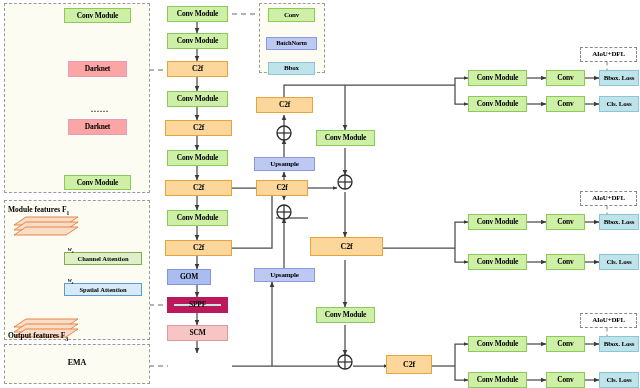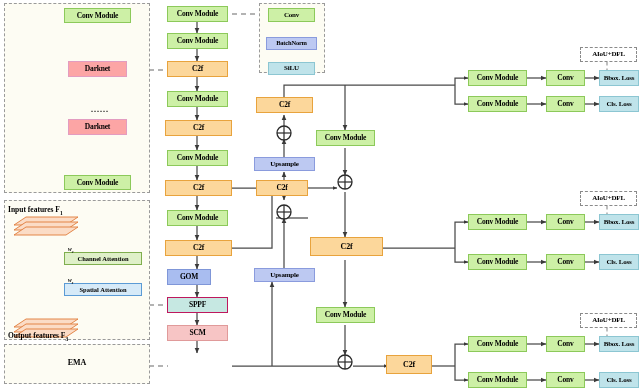--- a/index.html
+++ b/index.html
@@ -6,21 +6,21 @@
   body{width:640px;height:388px;position:relative;overflow:hidden;
        font-family:"Liberation Serif", serif;}
   #stage{position:absolute;left:0;top:0;width:640px;height:388px;}
   svg.wires{position:absolute;left:0;top:0;width:640px;height:388px;overflow:visible;}
   .node{position:absolute;box-sizing:border-box;display:flex;align-items:center;
         justify-content:center;text-align:center;font-weight:bold;
         letter-spacing:-0.2px;line-height:1;}
   .n-orange{background:#fcd79b;border:1px solid #e8a33d;color:#000;}
   .n-blue{background:#bdc9f2;border:1px solid #8a9bdd;color:#000;}
   .n-blue2{background:#a9bdf0;border:1px solid #7f96d8;color:#000;}
-  .n-mint{background:#c6e8e2;border:1px solid #be185d;color:#000;}
+  .n-mint{background:#c6e8e2;border:7px solid #be185d;color:#000;}
   .n-pink{background:#f7c5c5;border:1px solid #e09a9a;color:#000;}
   .n-pink2{background:#fca5a5;border:1px solid #e39cc0;color:#000;}
   .n-cyan{background:#bfe3ea;border:1px solid #8cc6d2;color:#000;}
   .n-lgreen{background:#cdf0a6;border:1px solid #8cc95a;color:#000;}
   .n-dash{background:transparent;border:1px dashed #8a8a8a;color:#000;}
   .panel{position:absolute;box-sizing:border-box;border:1.6px dashed #9a9a9a;
          background:#fdfcf3;}
   .panel-white{position:absolute;box-sizing:border-box;border:1.4px dashed #9a9a9a;
          background:#ffffff;}
   .plainlabel{position:absolute;font-weight:bold;color:#000;text-align:center;}
@@ -189,21 +189,21 @@
   <div class="panel" style="left:4px;top:344px;width:146px;height:40px;"></div>
   <div class="panel-white" style="left:259px;top:3px;width:66px;height:70px;background:#fdfcf3;"></div>
 
   <div class="node n-lgreen" style="left:64px;top:8px;width:67px;height:15px;font-size:7.5px;">Conv Module</div>
   <div class="node n-pink2" style="left:68px;top:61px;width:59px;height:16px;font-size:7.5px;">Darknet</div>
   <div class="dots" style="left:82px;top:105px;width:36px;text-align:center;font-size:8px;">......</div>
   <div class="node n-pink2" style="left:68px;top:119px;width:59px;height:16px;font-size:7.5px;">Darknet</div>
   <div class="node n-lgreen" style="left:64px;top:175px;width:67px;height:15px;font-size:7.5px;">Conv Module</div>
 
   <div class="cap" style="left:8px;top:205px;font-size:7.5px;">
-    <span>Input features F</span><sub style="font-size:5.5px;">1</sub>
+    <span>Module features F</span><sub style="font-size:5.5px;">1</sub>
   </div>
 
   <svg class="fmap" style="left:12px;top:214px;" width="72" height="24" viewBox="0 0 72 24">
     <g stroke="#e07b39" stroke-width="0.9" fill="#fbdcc6">
       <path d="M14,3 L66,3 L54,11 L2,11 z"></path>
       <path d="M14,8 L66,8 L54,16 L2,16 z"></path>
       <path d="M14,13 L66,13 L54,21 L2,21 z"></path>
     </g>
   </svg>
 
@@ -229,21 +229,21 @@
     </g>
   </svg>
   <div class="cap" style="left:8px;top:331px;font-size:7.5px;">
     <span>Output features F</span><sub style="font-size:5.5px;">3</sub>
   </div>
 
   <div class="plainlabel" style="left:4px;top:358px;width:146px;font-size:8px;">EMA</div>
 
   <div class="node n-lgreen" style="left:268px;top:8px;width:47px;height:14px;font-size:7px;">Conv</div>
   <div class="node n-blue" style="left:266px;top:37px;width:51px;height:13px;font-size:6.5px;">BatchNorm</div>
-  <div class="node n-cyan" style="left:268px;top:62px;width:47px;height:13px;font-size:7px;">SiLU</div>
+  <div class="node n-cyan" style="left:268px;top:62px;width:47px;height:13px;font-size:7px;">Bbox</div>
 
   <div class="node n-lgreen" style="left:167px;top:6px;width:61px;height:16px;font-size:7.5px;">Conv Module</div>
   <div class="node n-lgreen" style="left:167px;top:33px;width:61px;height:16px;font-size:7.5px;">Conv Module</div>
   <div class="node n-orange" style="left:167px;top:61px;width:61px;height:16px;font-size:7.5px;">C2f</div>
   <div class="node n-lgreen" style="left:167px;top:91px;width:61px;height:16px;font-size:7.5px;">Conv Module</div>
   <div class="node n-orange" style="left:165px;top:120px;width:67px;height:16px;font-size:7.5px;">C2f</div>
   <div class="node n-lgreen" style="left:167px;top:150px;width:61px;height:16px;font-size:7.5px;">Conv Module</div>
   <div class="node n-orange" style="left:165px;top:180px;width:67px;height:16px;font-size:7.5px;">C2f</div>
   <div class="node n-lgreen" style="left:167px;top:210px;width:61px;height:16px;font-size:7.5px;">Conv Module</div>
   <div class="node n-orange" style="left:165px;top:240px;width:67px;height:16px;font-size:7.5px;">C2f</div>

